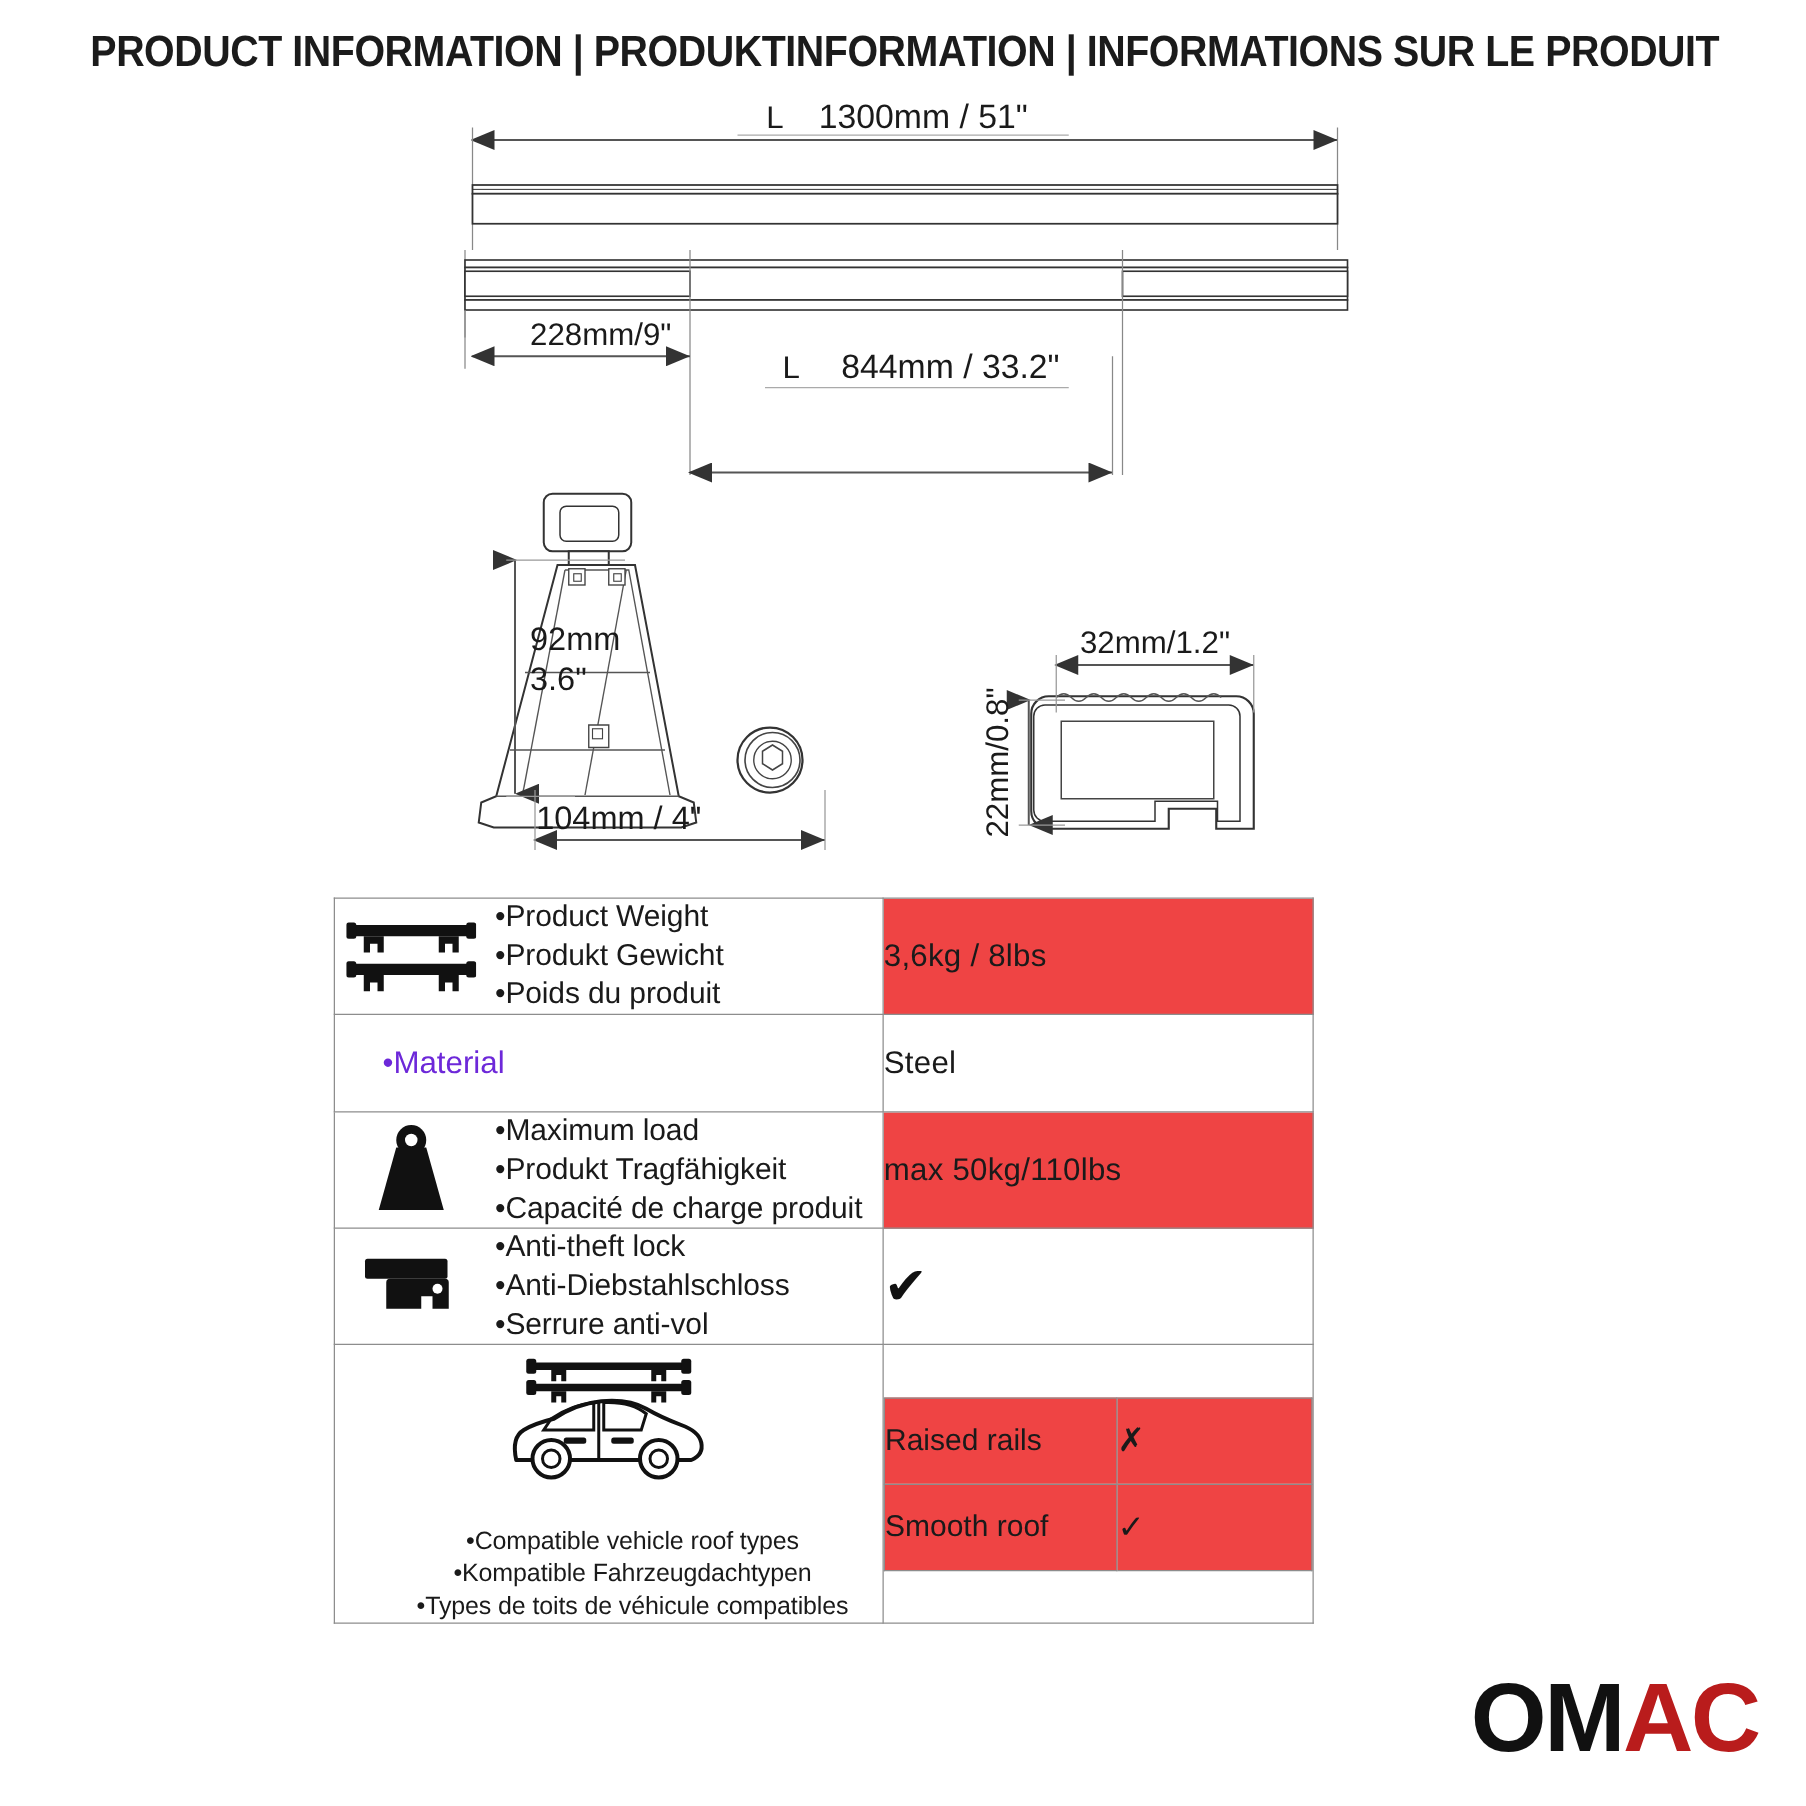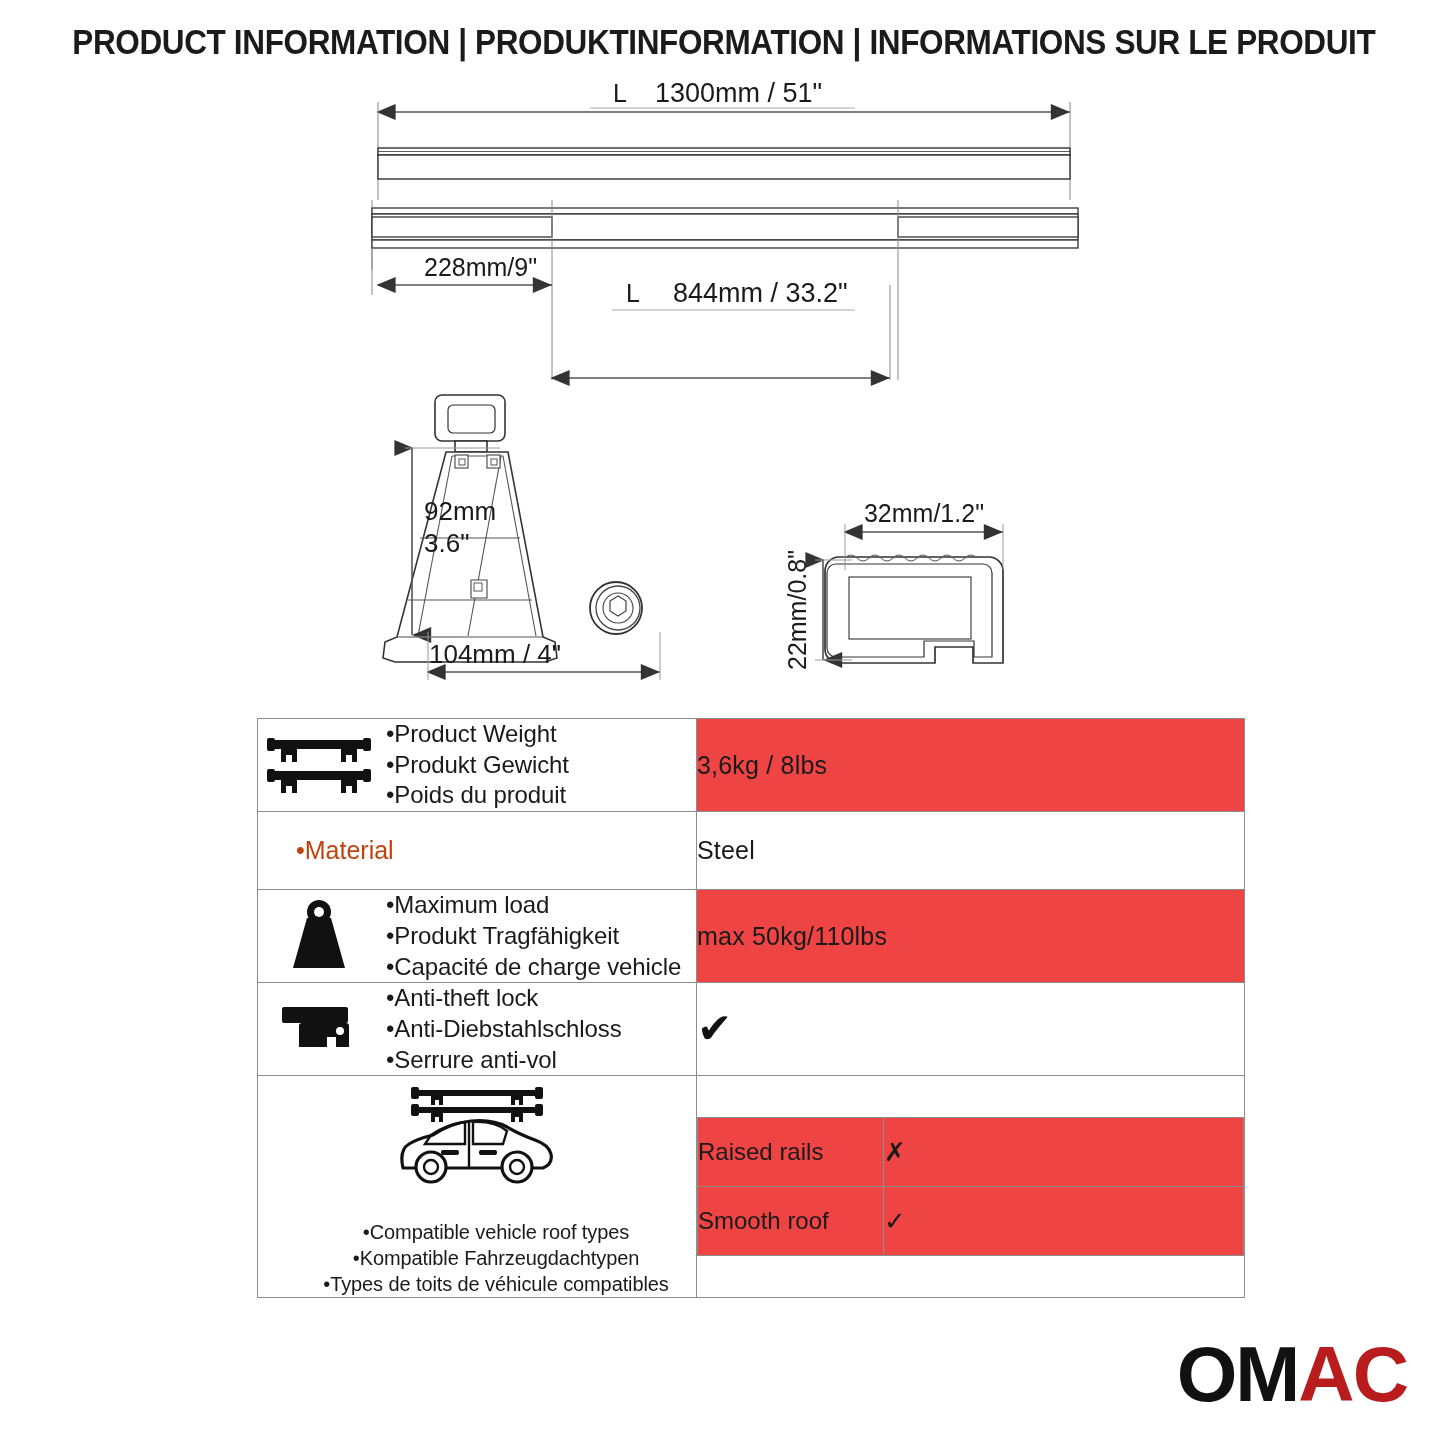--- a/index.html
+++ b/index.html
@@ -43,23 +43,23 @@
     left: 0;
     top: 80px;
     width: 1445px;
     height: 620px;
   }
   #drawing svg { display: block; }
 
   
   #spec-table {
     position: absolute;
-    left: 257px;
+    left: 267px;
     top: 718px;
-    width: 988px;
+    width: 784px;
     border: 1px solid #8d8d8d;
     border-collapse: collapse;
     background: #fff;
   }
   #spec-table td {
     border: 1px solid #8d8d8d;
     vertical-align: middle;
     padding: 0;
   }
   .cell-label {
@@ -92,21 +92,21 @@
     line-height: 1.28;
     color: #1a1a1a;
     letter-spacing: -0.1px;
   }
   .label-lines .ln { white-space: nowrap; }
 
   
   .material-cell {
     font-size: 25px;
     padding: 24px 0 24px 38px;
-    color: #c2410c;
+    color: #6d28d9;
   }
 
   .mark {
     font-size: 34px;
     line-height: 1;
     font-weight: bold;
     color: #111;
     display: inline-block;
   }
   .mark-check { font-size: 42px; font-weight: bold; }
@@ -355,21 +355,21 @@
                 <g fill="#111">
                   <circle cx="36" cy="14" r="12"></circle>
                   <circle cx="36" cy="14" r="5" fill="#fff"></circle>
                   <path d="M24,20 L48,20 L62,70 L10,70 Z"></path>
                 </g>
               </svg>
             </span>
             <span class="label-lines">
               <span class="ln">•Maximum load</span><br>
               <span class="ln">•Produkt Tragfähigkeit</span><br>
-              <span class="ln">•Capacité de charge vehicle</span>
+              <span class="ln">•Capacité de charge produit</span>
             </span>
           </div>
         </td>
         <td class="cell-value shaded">max 50kg/110lbs</td>
       </tr>
 
       <tr>
         <td class="cell-label">
           <div class="label-flex">
             <span class="label-icon">

